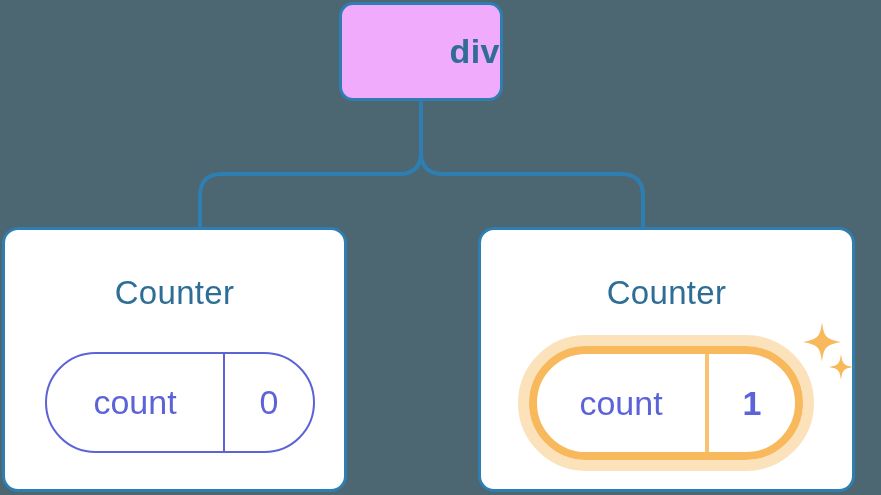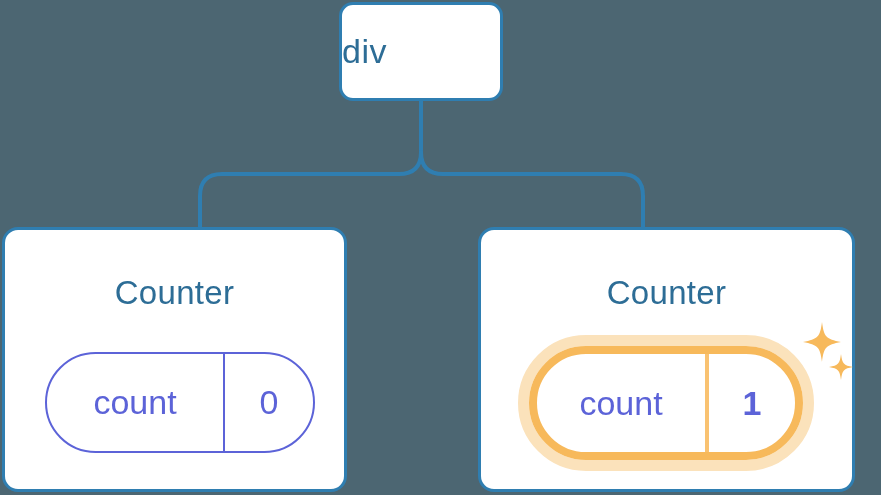--- a/index.html
+++ b/index.html
@@ -27,27 +27,28 @@
     pointer-events: none;
   }
 
   
   .node-root {
     position: absolute;
     left: 339px;
     top: 2px;
     width: 164px;
     height: 99px;
-    background: #ffffff;
+    background: #f0abfc;
     border: 3px solid #2f7eb1;
     border-radius: 14px;
     box-sizing: border-box;
     display: flex;
     align-items: center;
-    justify-content: flex-start;
+    justify-content: flex-end;
+    font-weight: bold;
   }
   .node-root-label {
     font-size: 34px;
     color: #2d6d96;
     letter-spacing: 0.5px;
   }
 
   
   .card {
     position: absolute;

